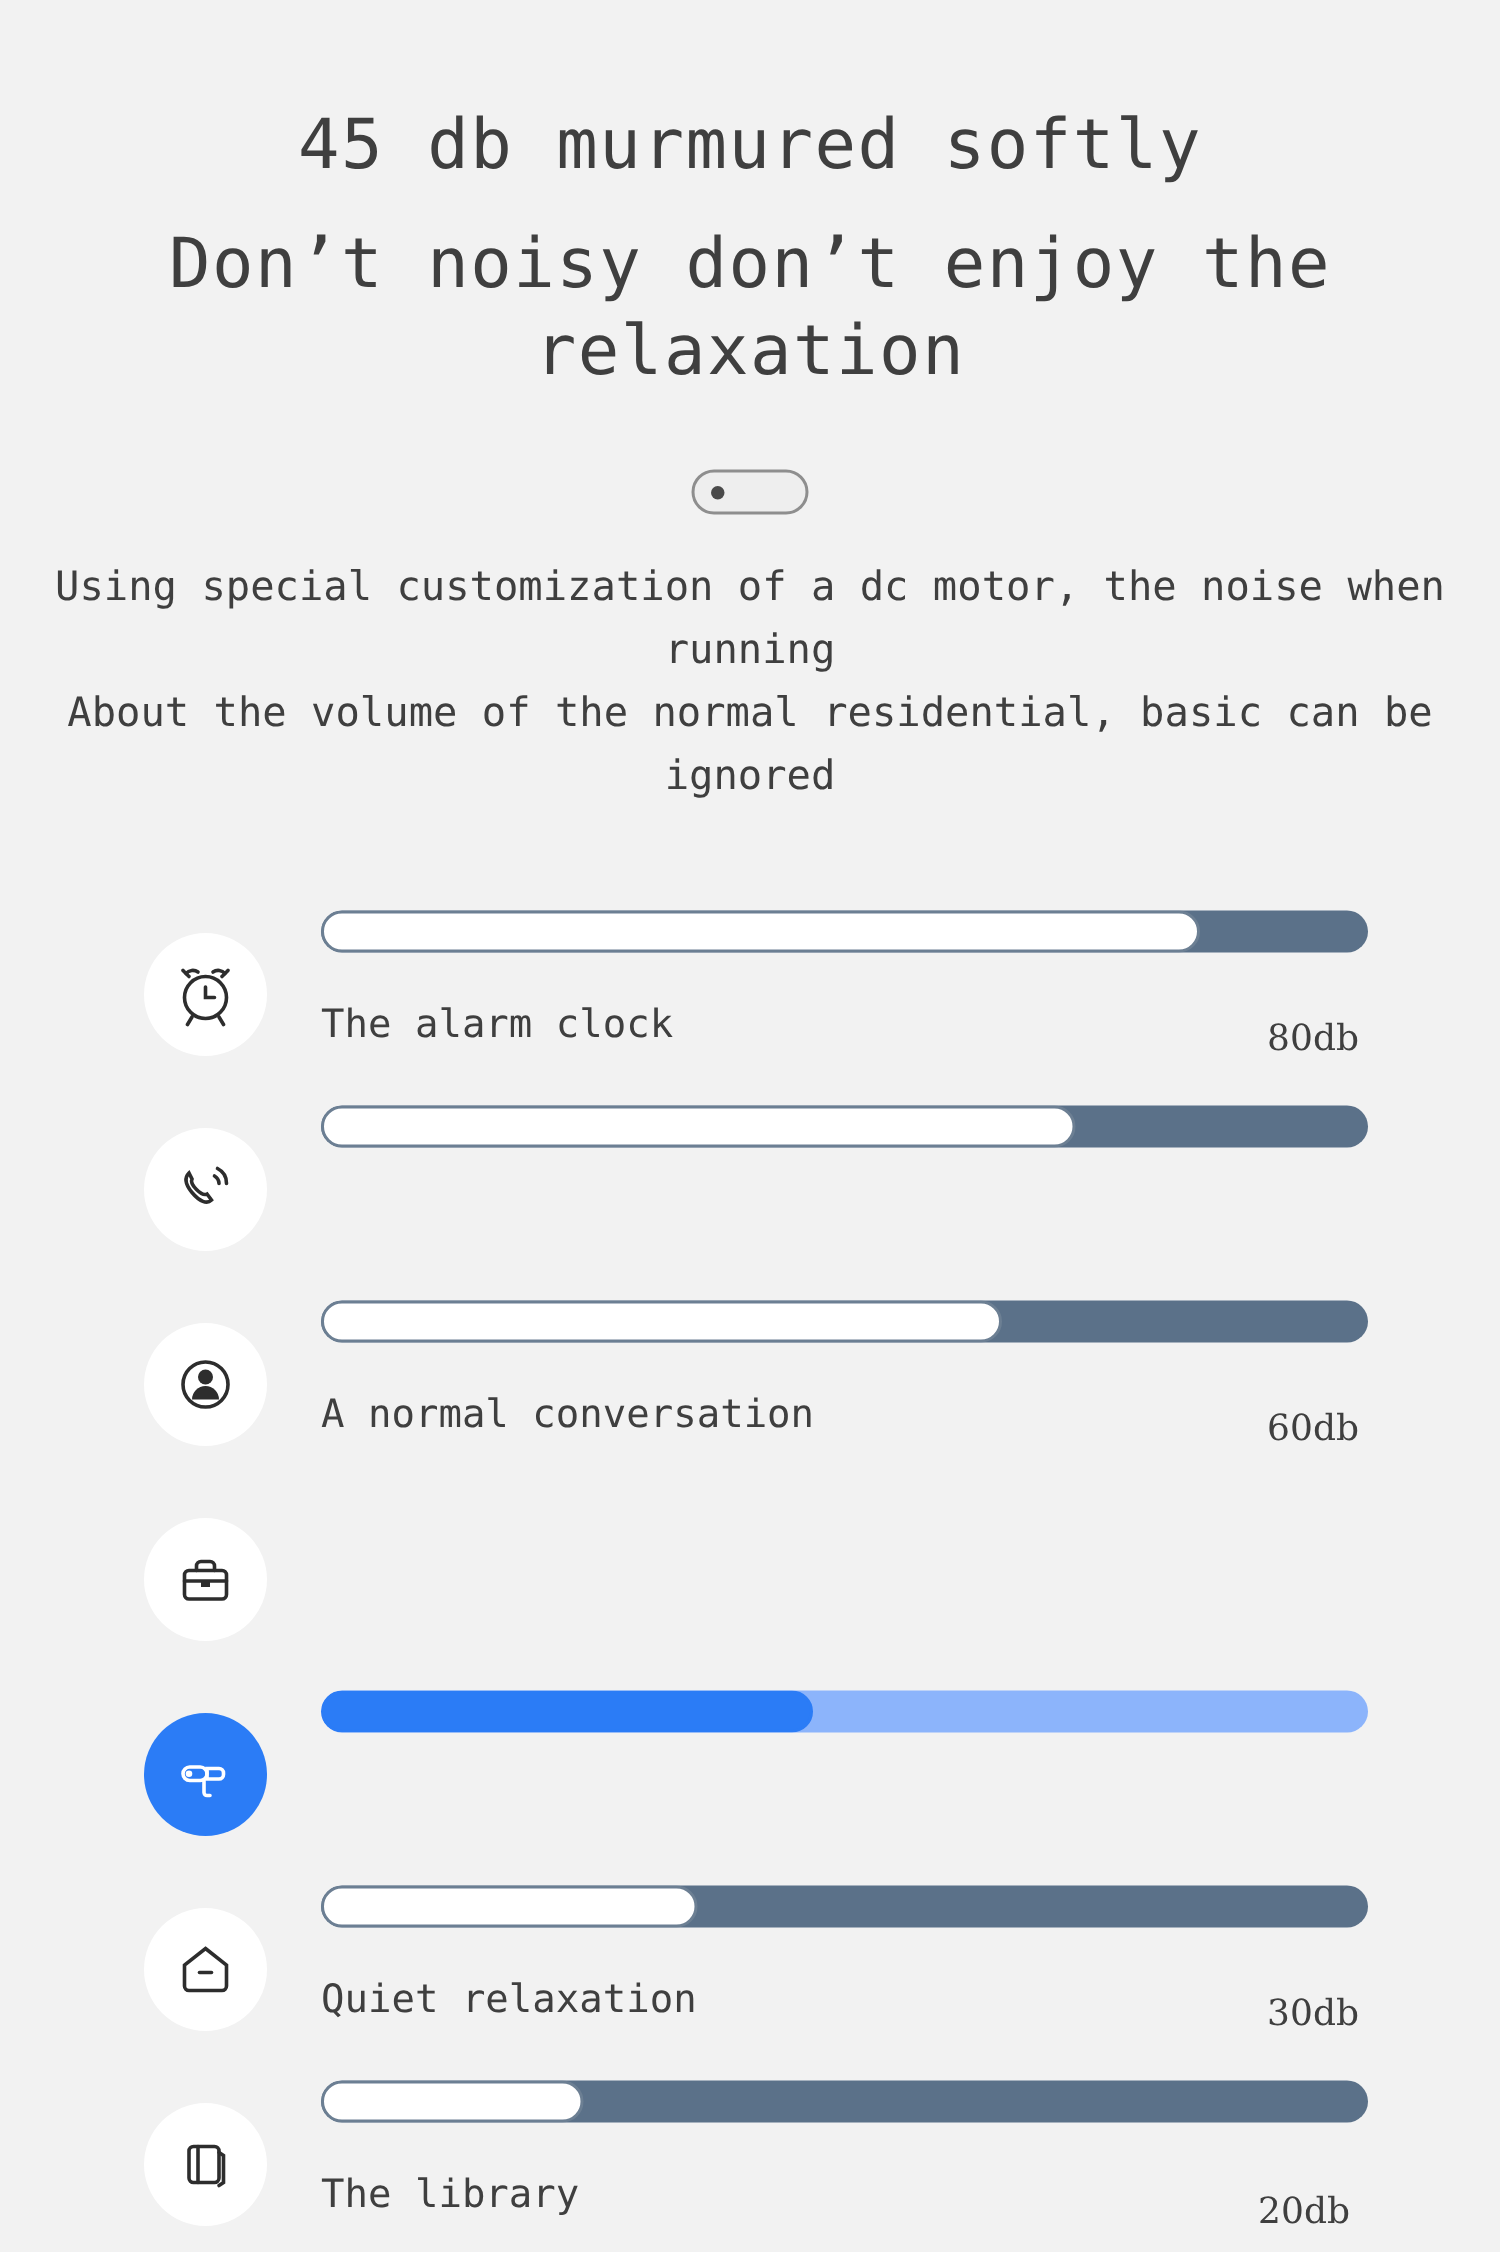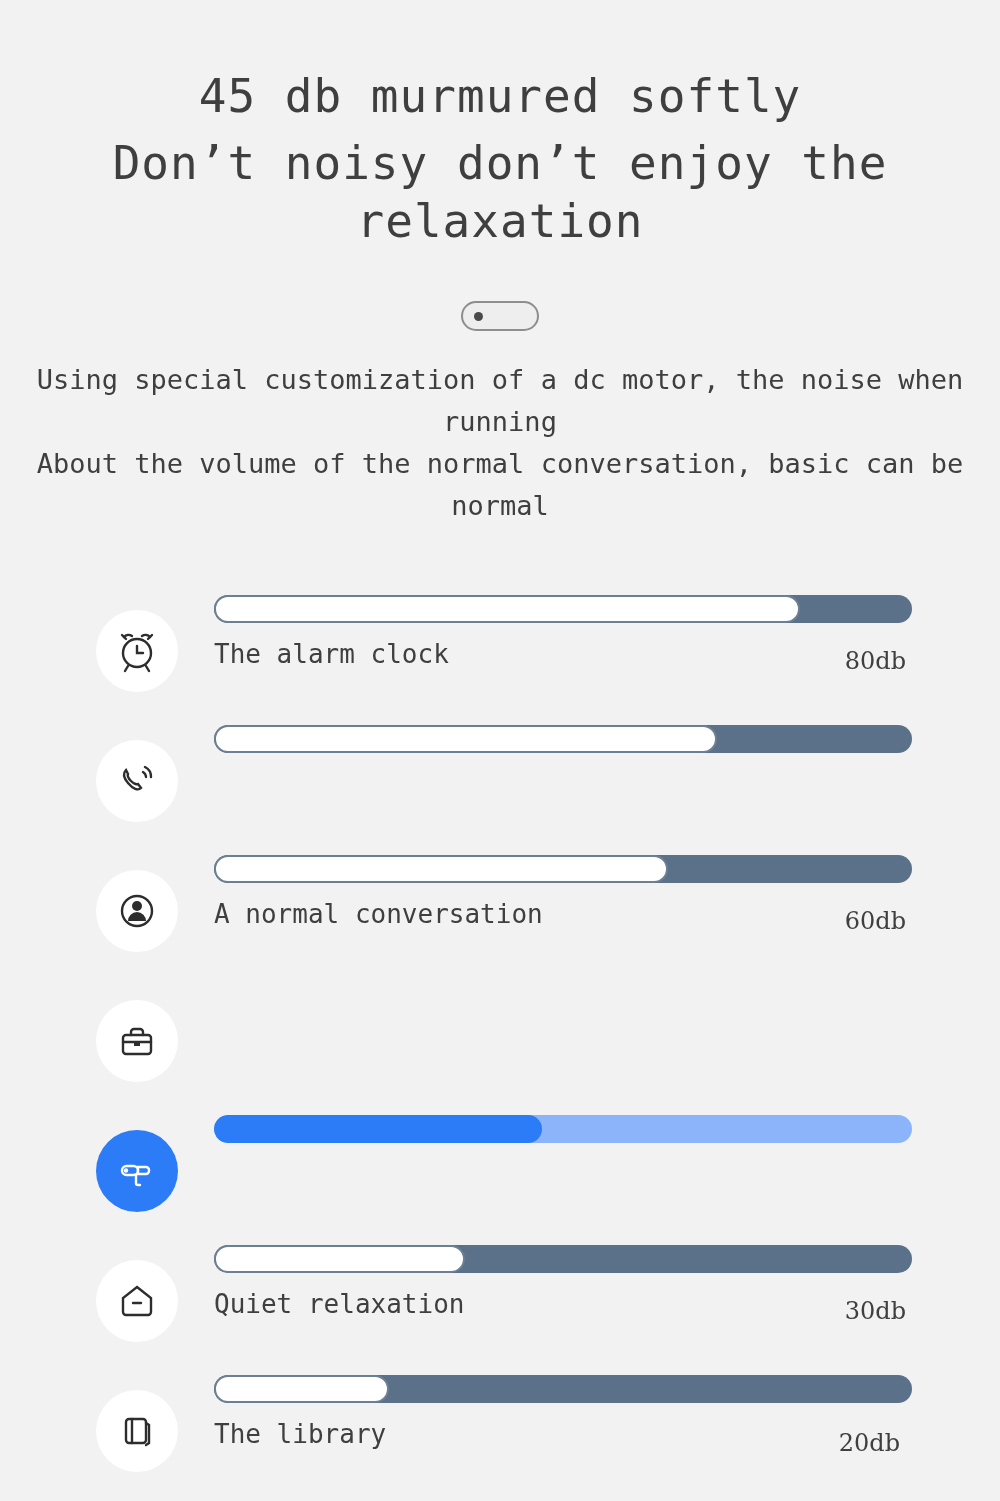--- a/index.html
+++ b/index.html
@@ -29,21 +29,21 @@
     font-size: 46px;
     letter-spacing: 1px;
     line-height: 1.25;
     color: #3f3f3f;
   }
   .headline-line2 {
     font-size: 46px;
     letter-spacing: 1px;
     line-height: 1.28;
     color: #3f3f3f;
-    margin-top: 8px;
+    margin-top: 20px;
   }
   .divider-wrap {
     display: flex;
     justify-content: center;
     margin-top: 50px;
   }
   .pill {
     width: 78px;
     height: 30px;
     border-radius: 15px;
@@ -123,22 +123,22 @@
     border: 2px solid #6c7f93;
     box-sizing: border-box;
   }
   .track.active .fill {
     background: #2b7cf6;
     border-color: #2b7cf6;
   }
   .labels {
     display: flex;
     justify-content: space-between;
-    align-items: flex-start;
-    margin-top: 16px;
+    align-items: flex-end;
+    margin-top: 33px;
   }
   .row-label {
     font-size: 26px;
     color: #3f3f3f;
     letter-spacing: 0px;
   }
   .row-value {
     font-size: 24px;
     color: #3f3f3f;
     font-family: "DejaVu Serif", serif;
@@ -158,21 +158,21 @@
   </div>
 
   <div class="divider-wrap">
     <div class="pill">
       <div class="pill-dot"></div>
     </div>
   </div>
 
   <div class="subtext">
     <div>Using special customization of a dc motor, the noise when running</div>
-    <div>About the volume of the normal conversation, basic can be normal</div>
+    <div>About the volume of the normal residential, basic can be ignored</div>
   </div>
 
   <div class="rows">
 
     <div class="row">
       <div class="icon-circle">
         <svg width="50" height="50" viewBox="0 0 50 50" fill="none" stroke="#2d2d2d" stroke-width="2.4" stroke-linecap="round">
           <circle cx="25" cy="27" r="14"></circle>
           <path d="M25 20 V27 H31"></path>
           <path d="M14 13 L10 9"></path>

